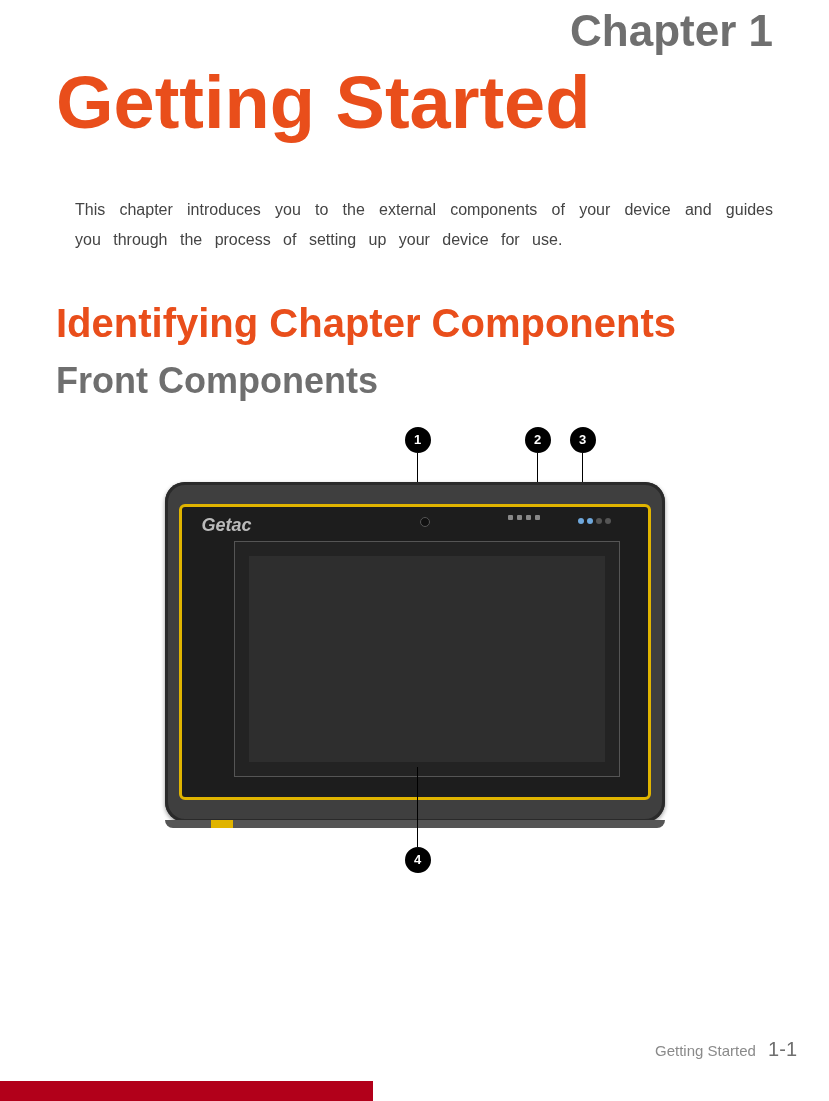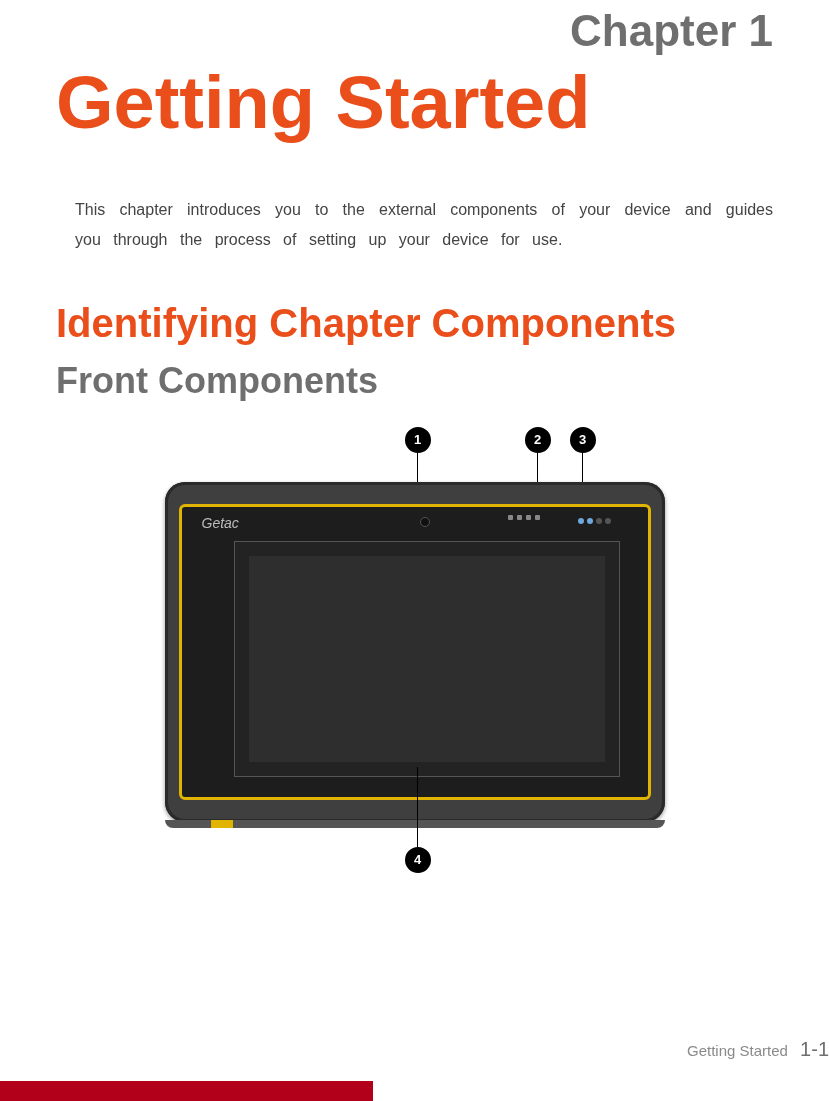--- a/index.html
+++ b/index.html
@@ -11,32 +11,32 @@
   .h3{font-family:Impact,'Arial Black',sans-serif;font-size:36px;color:#6f6f6f;margin:0 0 25px 0;font-weight:bold;}
   .figwrap{width:100%;display:flex;justify-content:center;}
   .device-fig{position:relative;width:520px;height:470px;}
   
   .callout{position:absolute;display:flex;flex-direction:column;align-items:center;}
   .bubble{width:22px;height:22px;border-radius:50%;background:#000;color:#fff;font-weight:bold;font-size:13px;display:flex;align-items:center;justify-content:center;border:2px solid #000;}
   .vline{width:1px;background:#000;}
   
   .device{position:absolute;left:10px;top:55px;width:500px;height:340px;background:#3f3f3f;border-radius:20px;box-shadow:inset 0 0 0 3px #2a2a2a, 0 2px 4px rgba(0,0,0,.4);}
   .device-inner{position:absolute;left:14px;top:22px;right:14px;bottom:22px;background:#1d1d1d;border:3px solid #e0b400;border-radius:6px;}
-  .brand{position:absolute;left:20px;top:8px;color:#bbb;font-weight:normal;font-family:Arial,sans-serif;font-size:14px;font-style:italic;}
+  .brand{position:absolute;left:20px;top:8px;color:#bbb;font-weight:bold;font-family:Arial,sans-serif;font-size:18px;font-style:italic;}
   .screen{position:absolute;left:52px;top:34px;right:28px;bottom:20px;background:#2e2e2e;border:1px solid #555;box-shadow:inset 0 0 0 14px #232323;}
   .topbar-dots{position:absolute;top:8px;right:80px;width:60px;height:10px;display:flex;gap:4px;}
   .mini-dot{width:5px;height:5px;background:#888;border-radius:1px;}
   .indic{position:absolute;top:6px;right:20px;width:50px;height:16px;display:flex;gap:3px;align-items:center;}
   .led{width:6px;height:6px;border-radius:50%;background:#6fa8dc;}
   .led.off{background:#555;}
   .cam{position:absolute;top:10px;left:238px;width:8px;height:8px;background:#111;border-radius:50%;border:1px solid #555;}
   .bottom-bar{position:absolute;left:0;bottom:-6px;width:100%;height:8px;background:#555;border-radius:0 0 18px 18px;}
   .notch{position:absolute;bottom:-6px;left:46px;width:22px;height:8px;background:#e0b400;}
   
-  .footer{position:absolute;right:0;bottom:46px;width:100%;text-align:right;font-size:15px;color:#8a8a8a;padding-right:0;box-sizing:border-box;}
+  .footer{position:absolute;right:0;bottom:46px;width:100%;text-align:right;font-size:15px;color:#8a8a8a;padding-right:32px;box-sizing:border-box;}
   .footer .pn{color:#6f6f6f;font-size:20px;margin-left:8px;}
   .stripe{position:absolute;left:0;bottom:0;height:26px;width:100%;display:flex;}
   .stripe .red{width:45%;background:#b2001a;}
   .stripe .grey{width:0;}
 </style>
 </head>
 <body>
 
 <div class="page">
 

